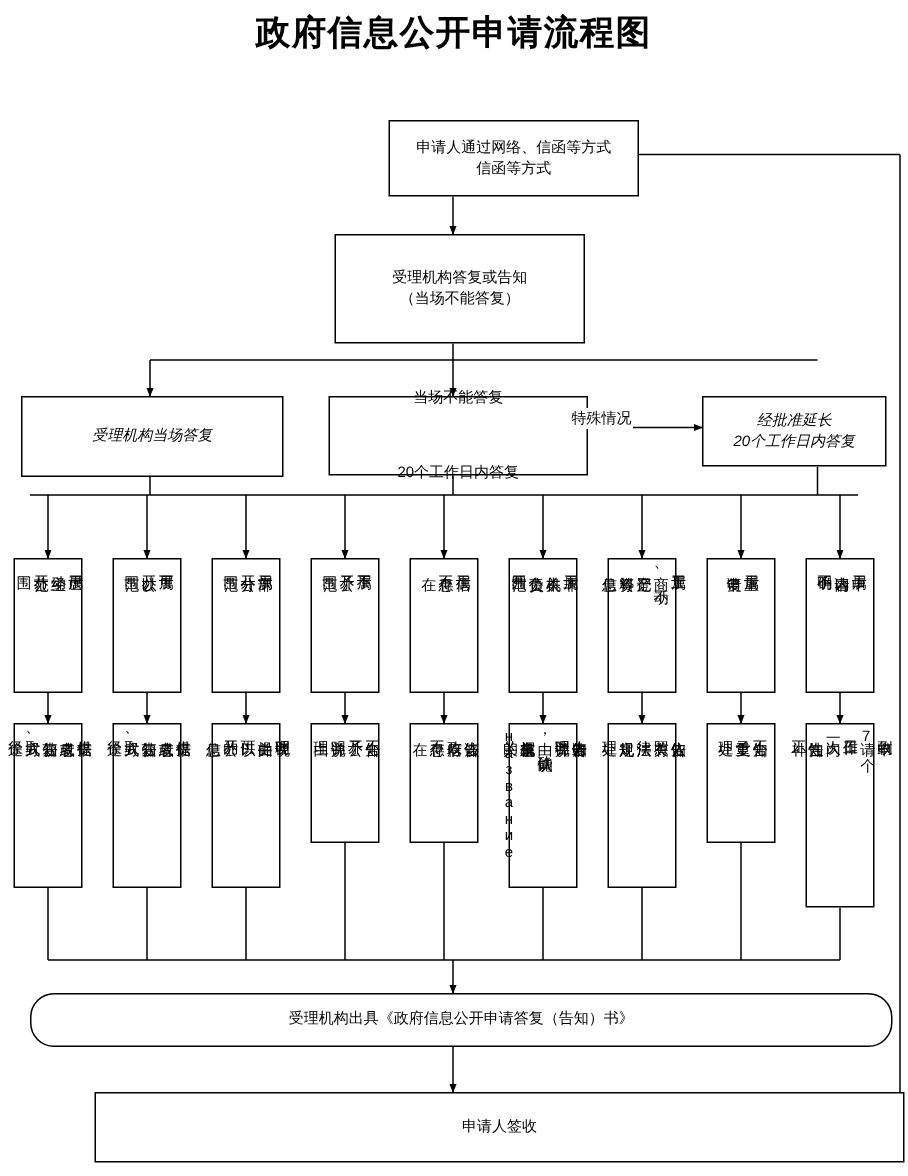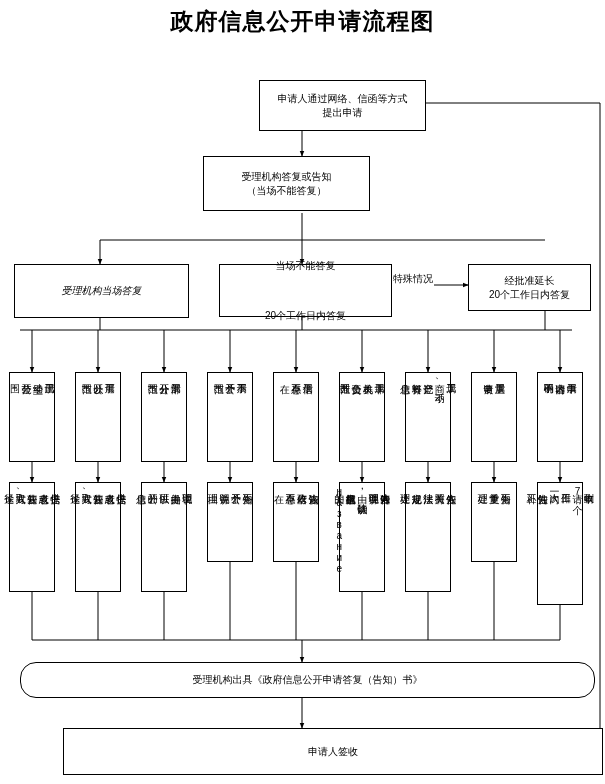--- a/index.html
+++ b/index.html
@@ -147,43 +147,43 @@
 
   <line x1="302" y1="698" x2="302" y2="728" stroke="#000" stroke-width="1" marker-end="url(#arrow)"></line>
 
   <line x1="386" y1="103" x2="600" y2="103" stroke="#000" stroke-width="1"></line>
   <line x1="600" y1="103" x2="600" y2="752" stroke="#000" stroke-width="1"></line>
   <line x1="600" y1="752" x2="541" y2="752" stroke="#000" stroke-width="1"></line>
 </svg>
 
 <div class="box" style="left:219px; top:80px; width:167px; height:51px;margin-left:40px;">
   <span class="line">申请人通过网络、信函等方式</span>
-  <span class="line">提出申请</span>
-</div>
-
-<div class="box" style="left:203px; top:156px; width:167px; height:55px;">
+  <span class="line">信函等方式</span>
+</div>
+
+<div class="box" style="left:223px; top:156px; width:167px; height:73px;">
   <span class="line">受理机构答复或告知</span>
   <span class="line">（当场不能答复）</span>
 </div>
 
 <div class="box" style="left:14px; top:264px; width:175px; height:54px;font-style:italic;">
   <span class="line">受理机构当场答复</span>
 </div>
 
 <div class="box" style="left:219px; top:264px; width:173px; height:53px;gap:36px;">
   <span class="line">当场不能答复</span>
   <span class="line">20个工作日内答复</span>
 </div>
 
-<div class="box" style="left:468px; top:264px; width:123px; height:47px;">
+<div class="box" style="left:468px; top:264px; width:123px; height:47px;font-style:italic;">
   <span class="line">经批准延长</span>
   <span class="line">20个工作日内答复</span>
 </div>
 
-<div class="label" style="left:392px; top:272px;">特殊情况</div>
+<div class="label" style="left:380px; top:272px;">特殊情况</div>
 
 <div class="vbox" style="left:9px; top:372px; width:46px; height:90px;">
   <span class="vline">属于已</span>
   <span class="vline">经主动</span>
   <span class="vline">公开范</span>
   <span class="vline">围</span>
 </div>
 <div class="vbox" style="left:75px; top:372px; width:46px; height:90px;">
   <span class="vline">属于可</span>
   <span class="vline">以公开</span>

